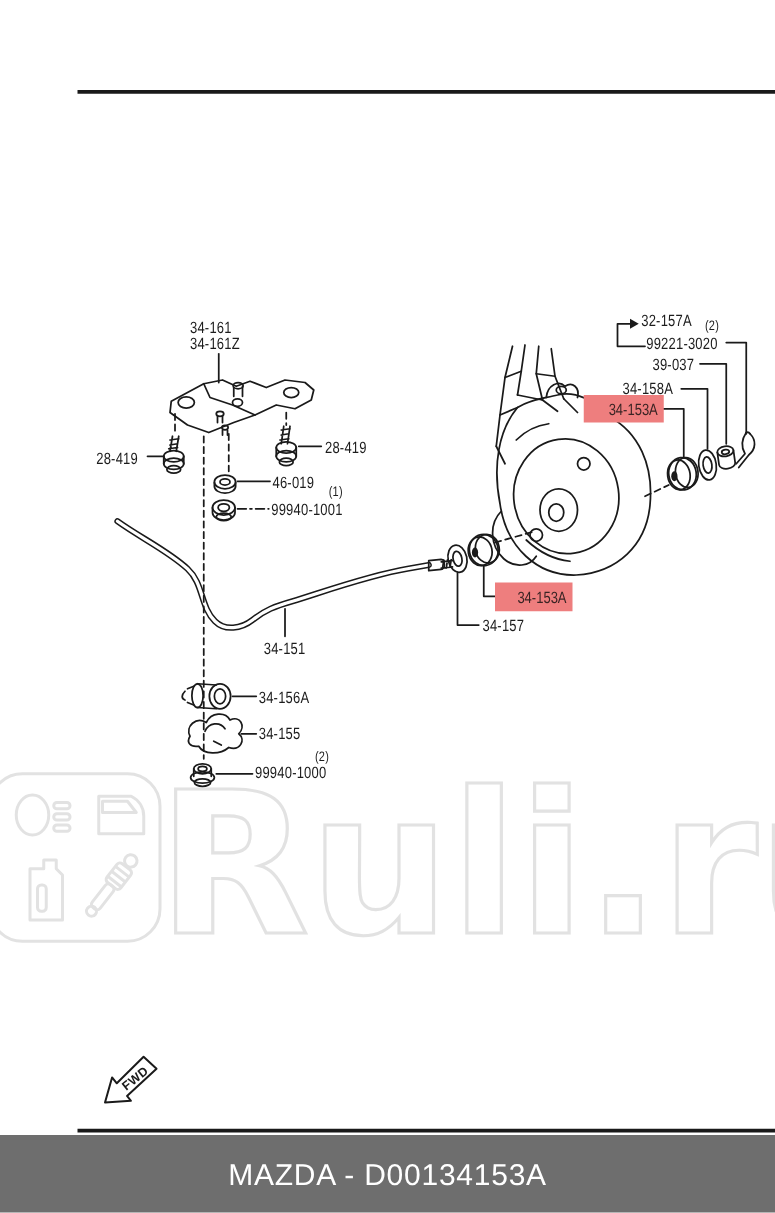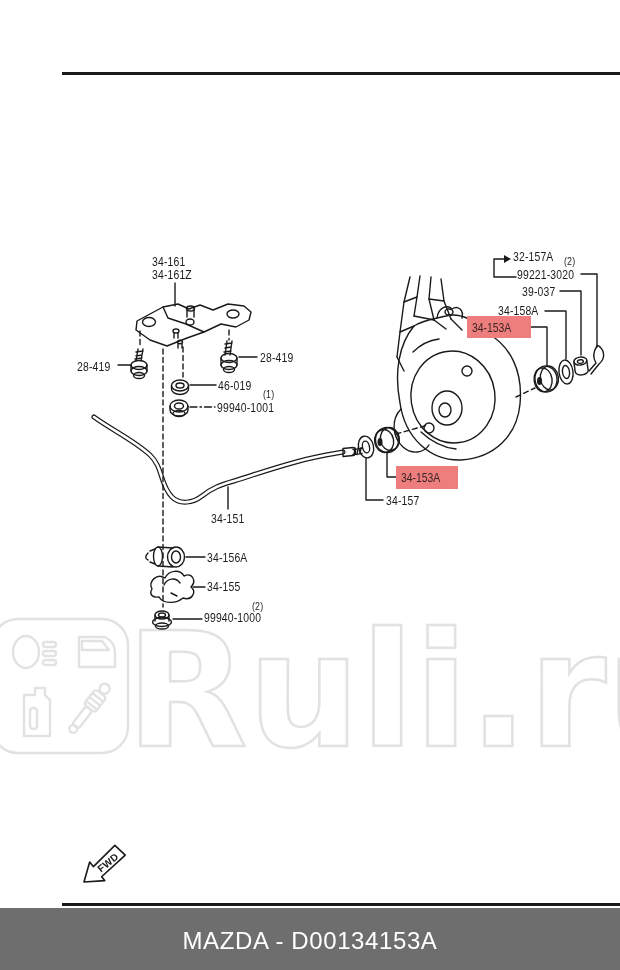--- a/index.html
+++ b/index.html
@@ -1,21 +1,21 @@
 <!DOCTYPE html>
 <html><head>
 <meta charset="utf-8">
 <style>
   html,body{margin:0;padding:0;}
   body{width:620px;height:970px;position:relative;background:#ffffff;overflow:hidden;
        font-family:"Liberation Sans",sans-serif;}
   .lbl{position:absolute;font-size:13px;line-height:13px;color:#1c1c1c;white-space:nowrap;
        transform:scaleX(0.8);transform-origin:0 0;letter-spacing:0.2px;z-index:3;}
   .qty{font-size:11px;line-height:11px;}
-  .hl{position:absolute;display:flex;align-items:center;justify-content:flex-start;
+  .hl{position:absolute;display:flex;align-items:center;justify-content:flex-end;
       background:#ee7e7e;z-index:2;}
   .hl span{font-size:13px;color:#3a2424;transform:scaleX(0.8);white-space:nowrap;}
   #diagram{position:absolute;left:0;top:0;z-index:1;}
   #wmark{position:absolute;left:0;top:0;z-index:0;}
   .footer{position:absolute;left:0;top:908px;width:620px;height:66px;background:#6e6e6e;
       display:flex;align-items:center;justify-content:center;gap:38px;z-index:4;
       color:#ffffff;font-size:24px;letter-spacing:0.6px;}
 </style>
 </head>
 <body>

